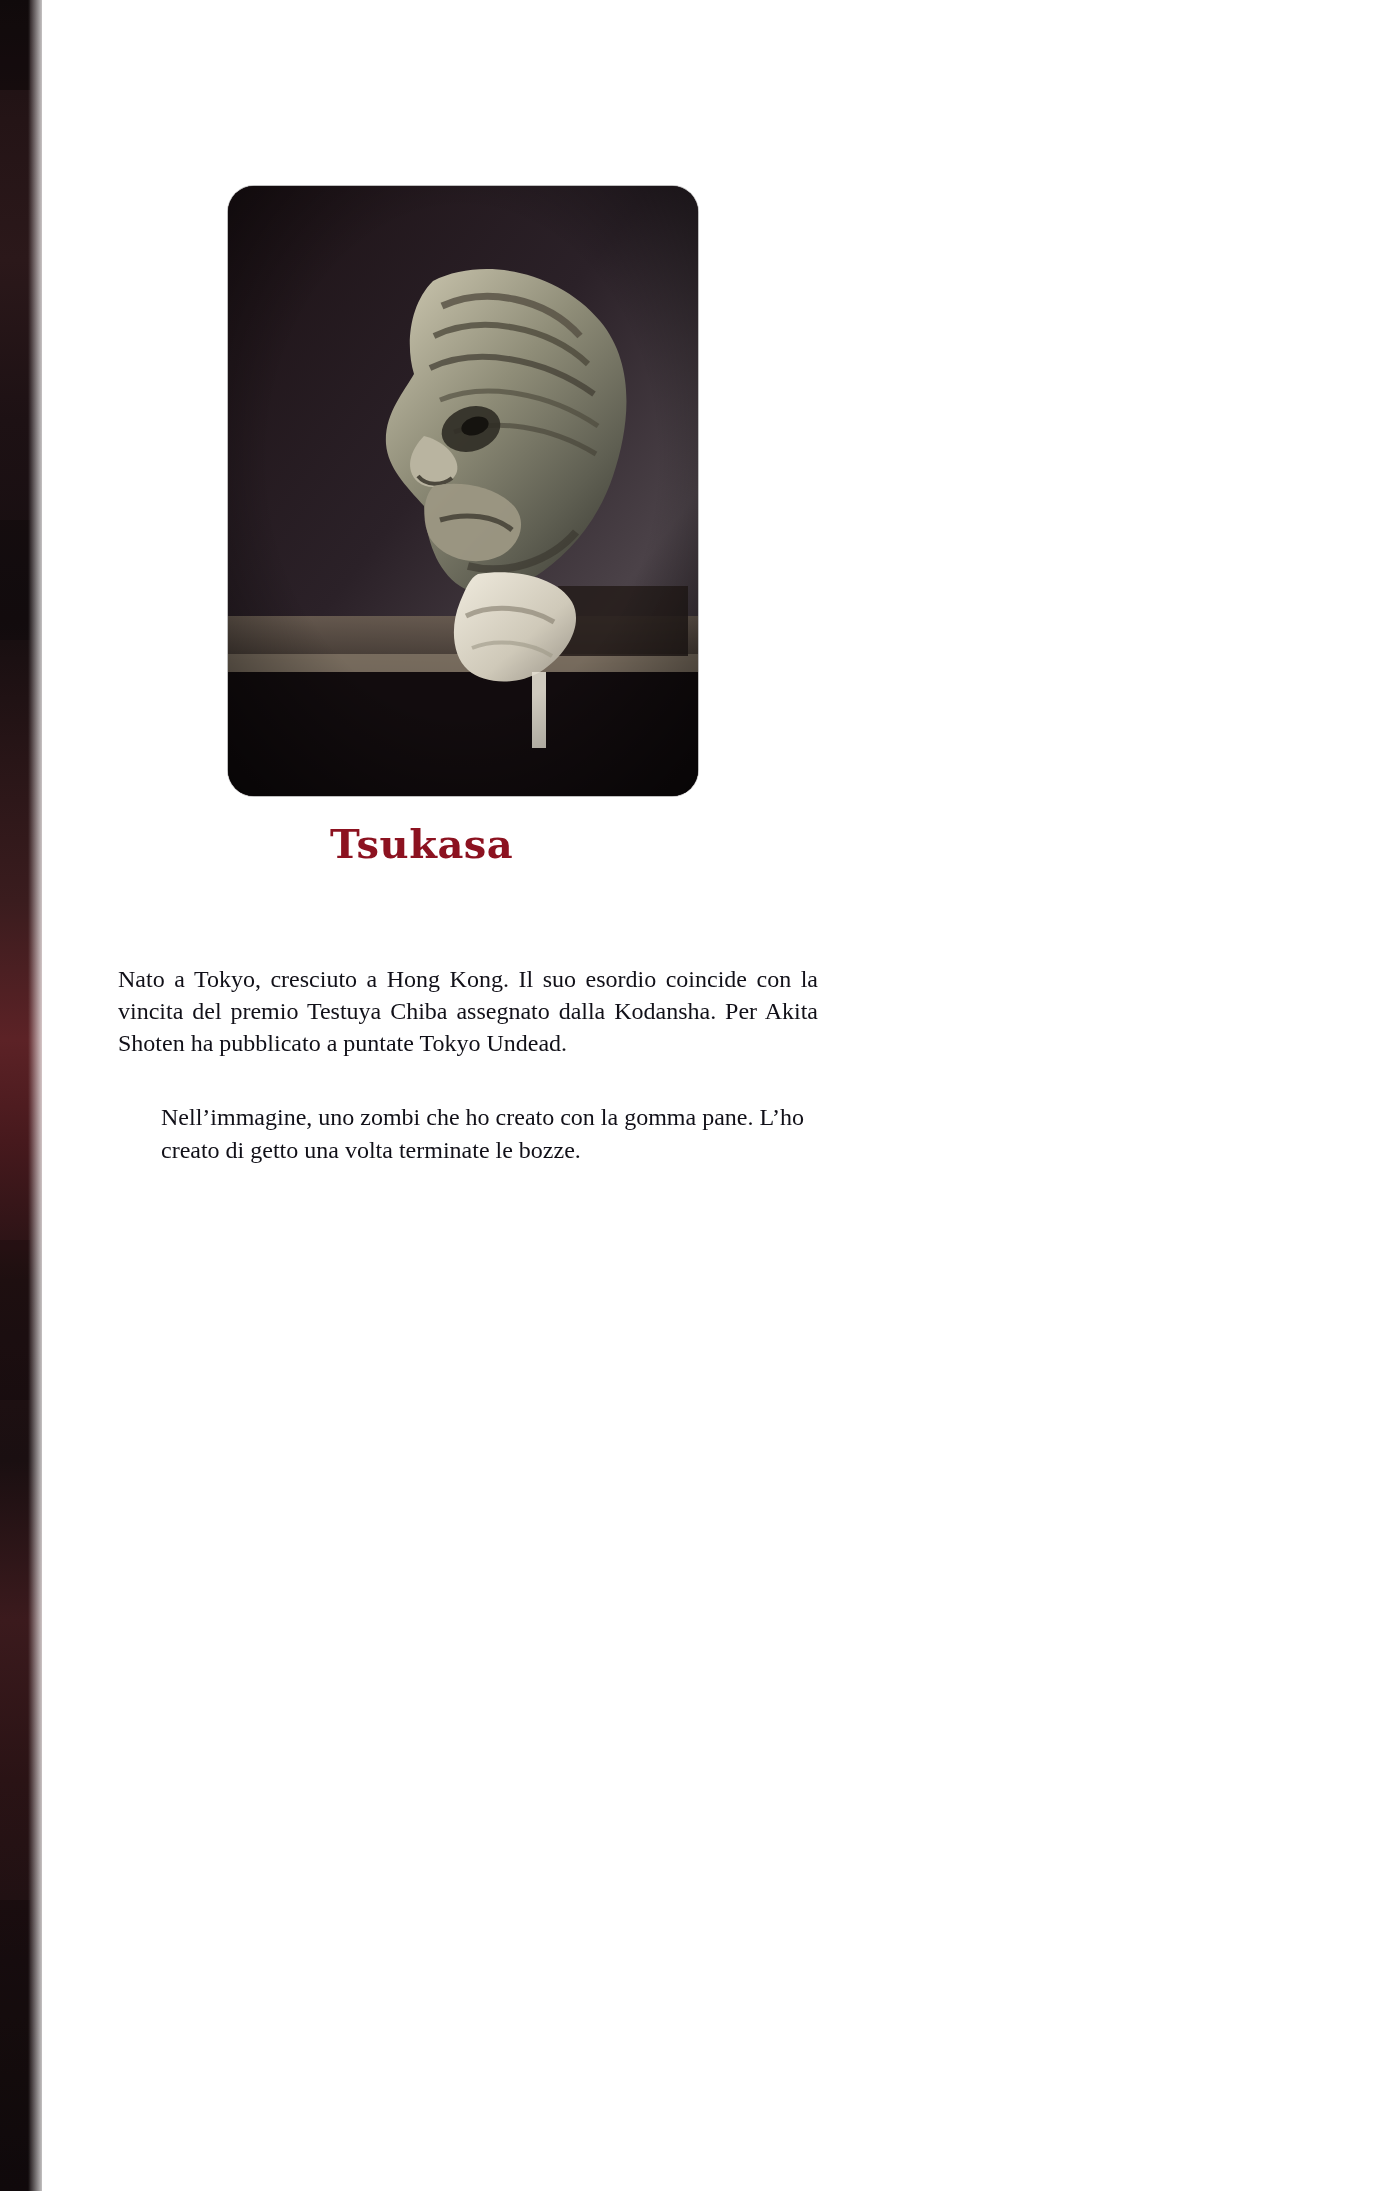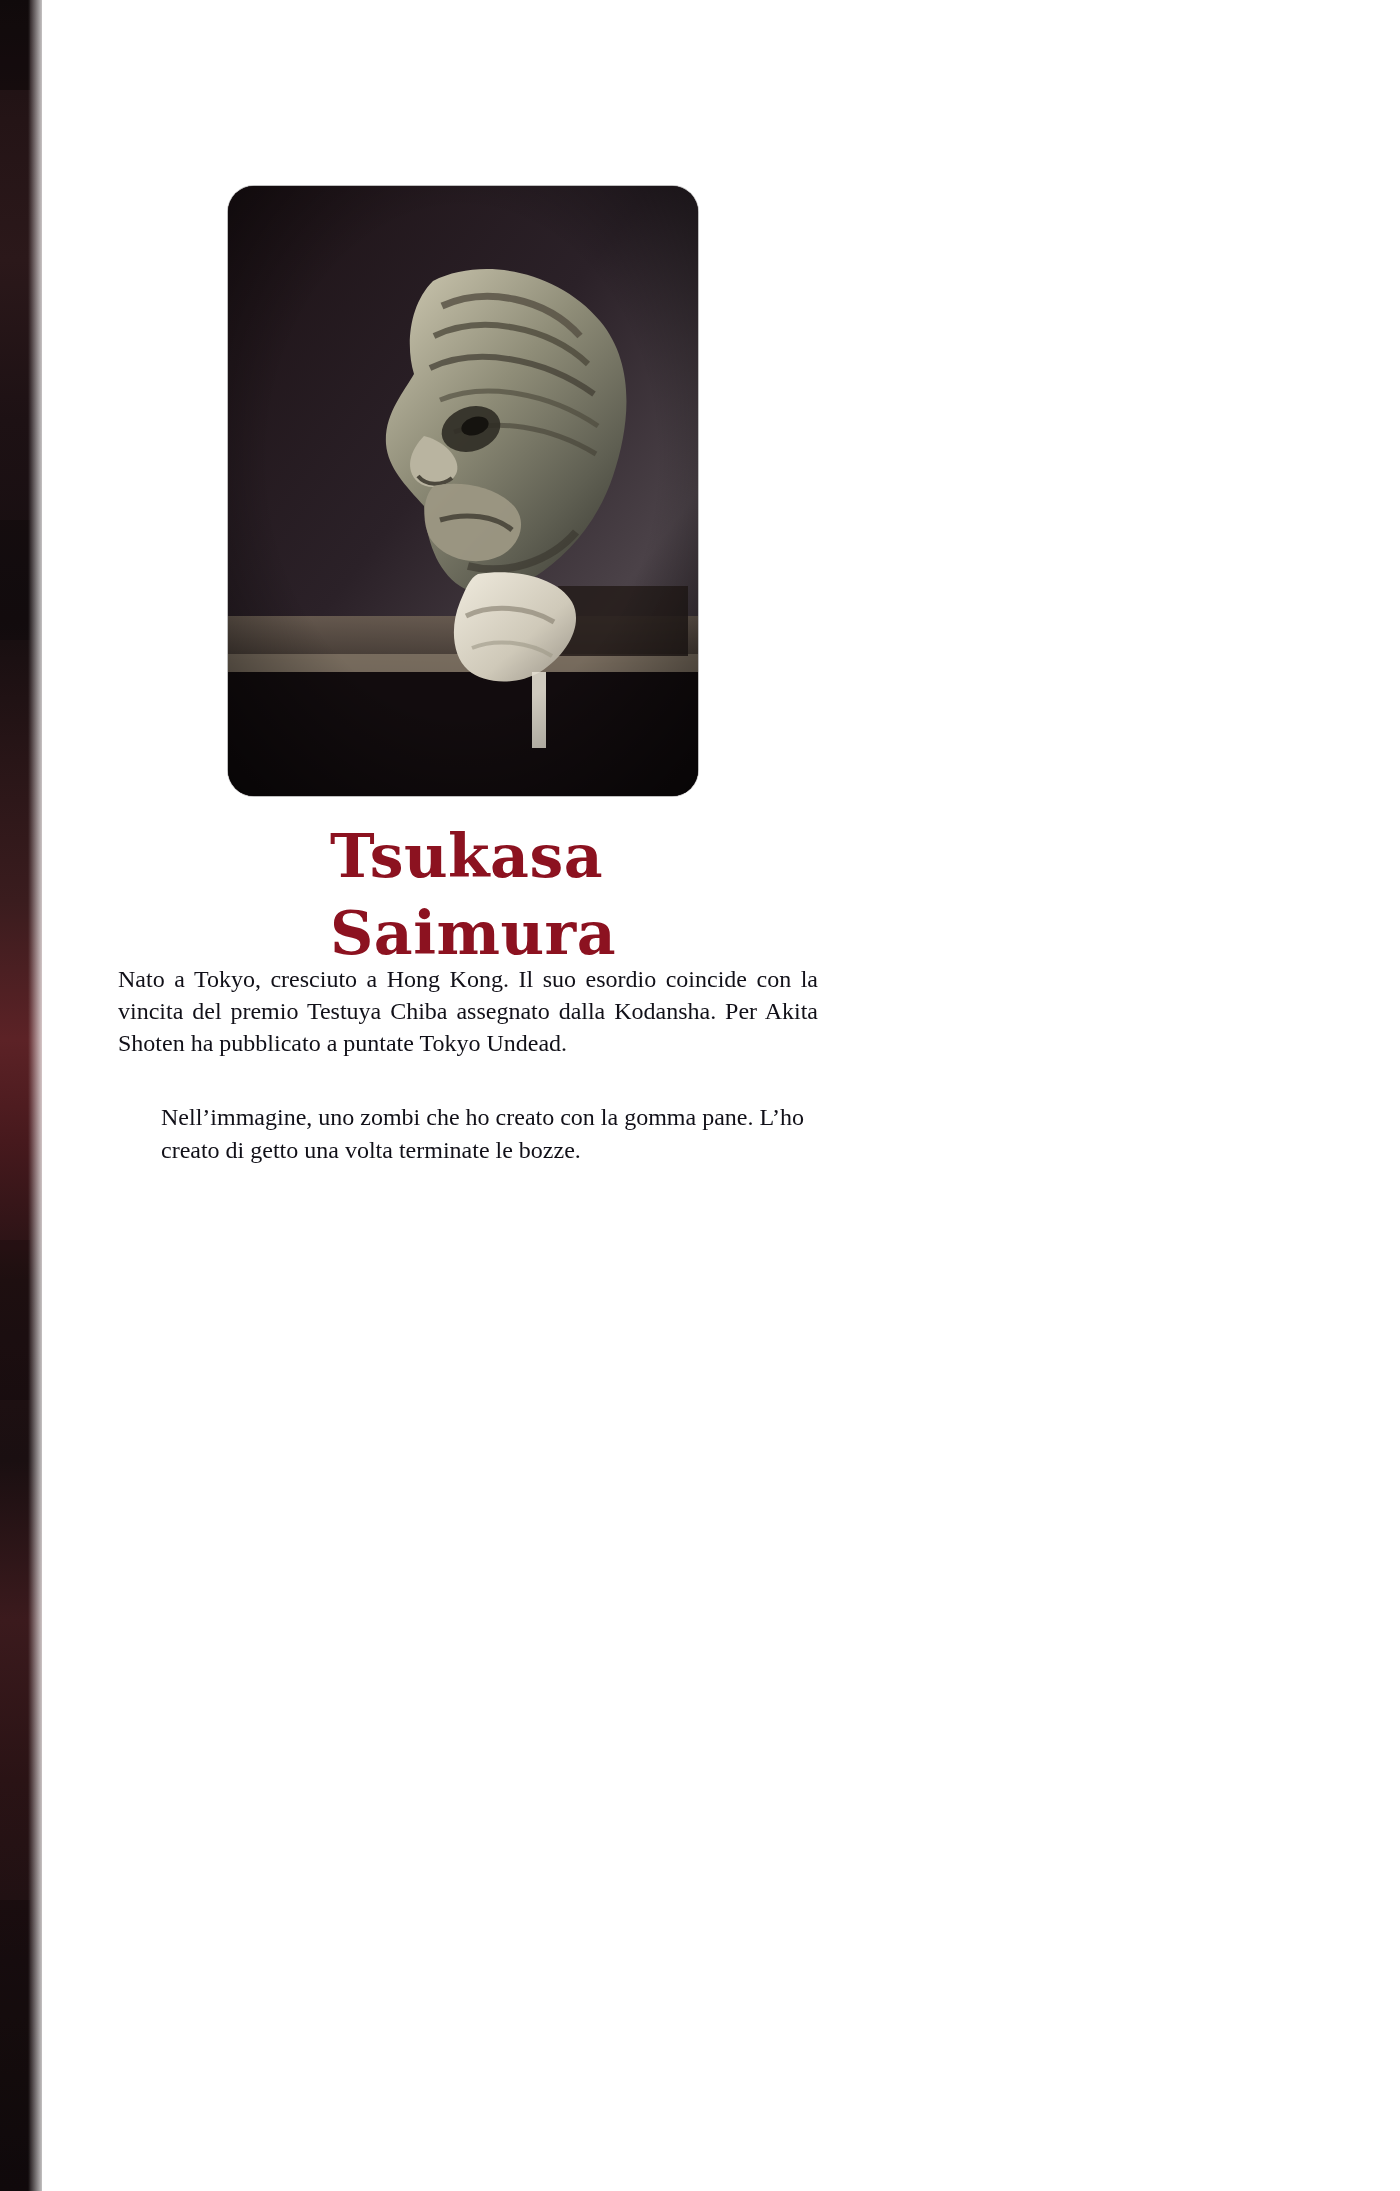--- a/index.html
+++ b/index.html
@@ -76,21 +76,21 @@
   }
   .photo-svg { display:block; width: 100%; height: 100%; }
 
   .artist-name {
     position: absolute;
     left: 330px;
     top: 818px;
     width: 520px;
     font-family: "DejaVu Serif", serif;
     font-weight: bold;
-    font-size: 60px;
+    font-size: 40px;
     line-height: 1.28;
     letter-spacing: 0.5px;
     color: #8c1220;
   }
 
   .bio {
     position: absolute;
     left: 118px;
     top: 963px;
     width: 700px;
@@ -188,21 +188,20 @@
       <path d="M244 462 C268 452, 302 456, 324 470" stroke="#9d9787" stroke-width="4" fill="none" opacity="0.6"></path>
 
       <rect x="304" y="486" width="14" height="76" fill="#e4dfd2" opacity="0.9"></rect>
 
       <rect x="0" y="0" width="470" height="610" fill="url(#vign)"></rect>
     </svg>
   </div>
 
   <div class="artist-name">
     <div>Tsukasa</div>
-    <div>Saimura</div>
   </div>
 
   <div class="bio">
     <p class="para">Nato a Tokyo, cresciuto a Hong Kong. Il suo esordio coincide con la vincita del premio Testuya Chiba assegnato dalla Kodansha. Per Akita Shoten ha pubblicato a puntate Tokyo Undead.</p>
     <p class="para loose">Nell’immagine, uno zombi che ho creato con la gomma pane. L’ho creato di getto una volta terminate le bozze.</p>
   </div>
 
 </div>
 
 </body></html>

